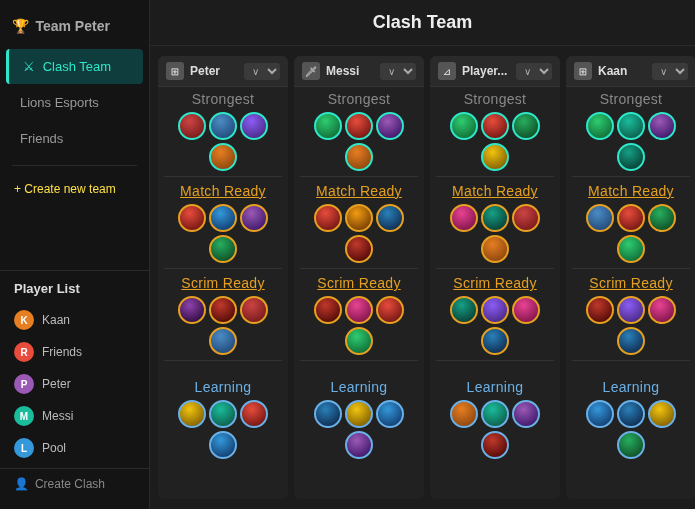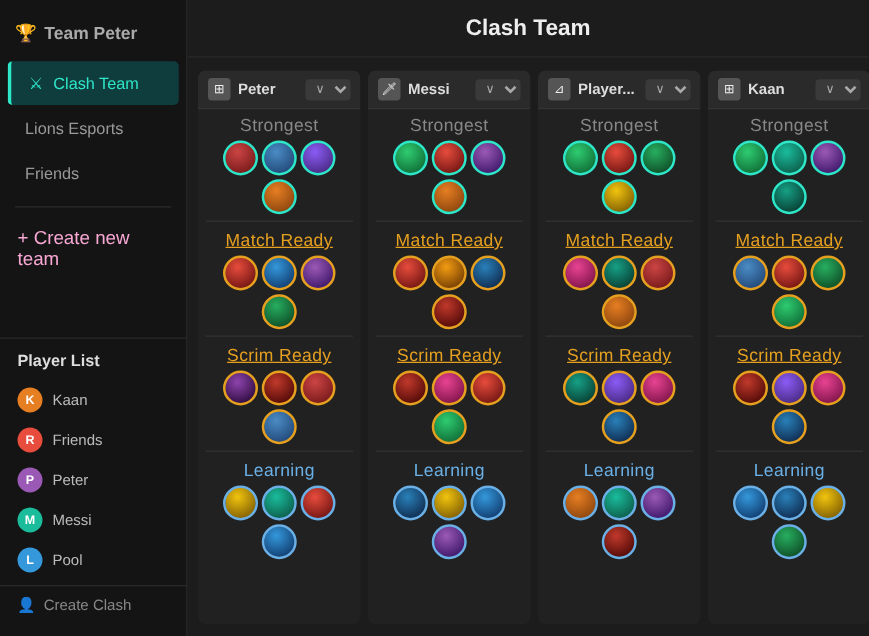--- a/index.html
+++ b/index.html
@@ -49,22 +49,22 @@
     .sidebar-item.active {
       background: #0f3d3d;
       color: #2ee6c8;
       border-left: 3px solid #2ee6c8;
     }
 
     .sidebar-divider { height: 1px; background: #2a2a2a; margin: 8px 12px; }
 
     .create-new-team {
       padding: 8px 14px;
-      color: #f9a8d4;
-      font-size: 15px;
+      color: #fde047;
+      font-size: 12px;
       display: flex;
       align-items: center;
       gap: 6px;
       cursor: pointer;
     }
 
     .player-list-section {
       margin-top: auto;
       border-top: 1px solid #2a2a2a;
       padding-top: 4px;
@@ -175,21 +175,21 @@
     }
 
     .section-label {
       text-align: center;
       font-size: 14px;
       color: #888;
       padding: 4px 0 2px 0;
       letter-spacing: 0.3px;
     }
     .section-label.orange { color: #e6a020; text-decoration: underline; }
-    .section-label.blue { color: #6ab0e6; }
+    .section-label.blue { color: #6ab0e6; margin-top: 12px; }
 
     .champ-grid {
       display: flex;
       flex-wrap: wrap;
       justify-content: center;
       gap: 3px;
       padding: 3px 6px;
     }
     .champ-icon {
       width: 28px; height: 28px;

